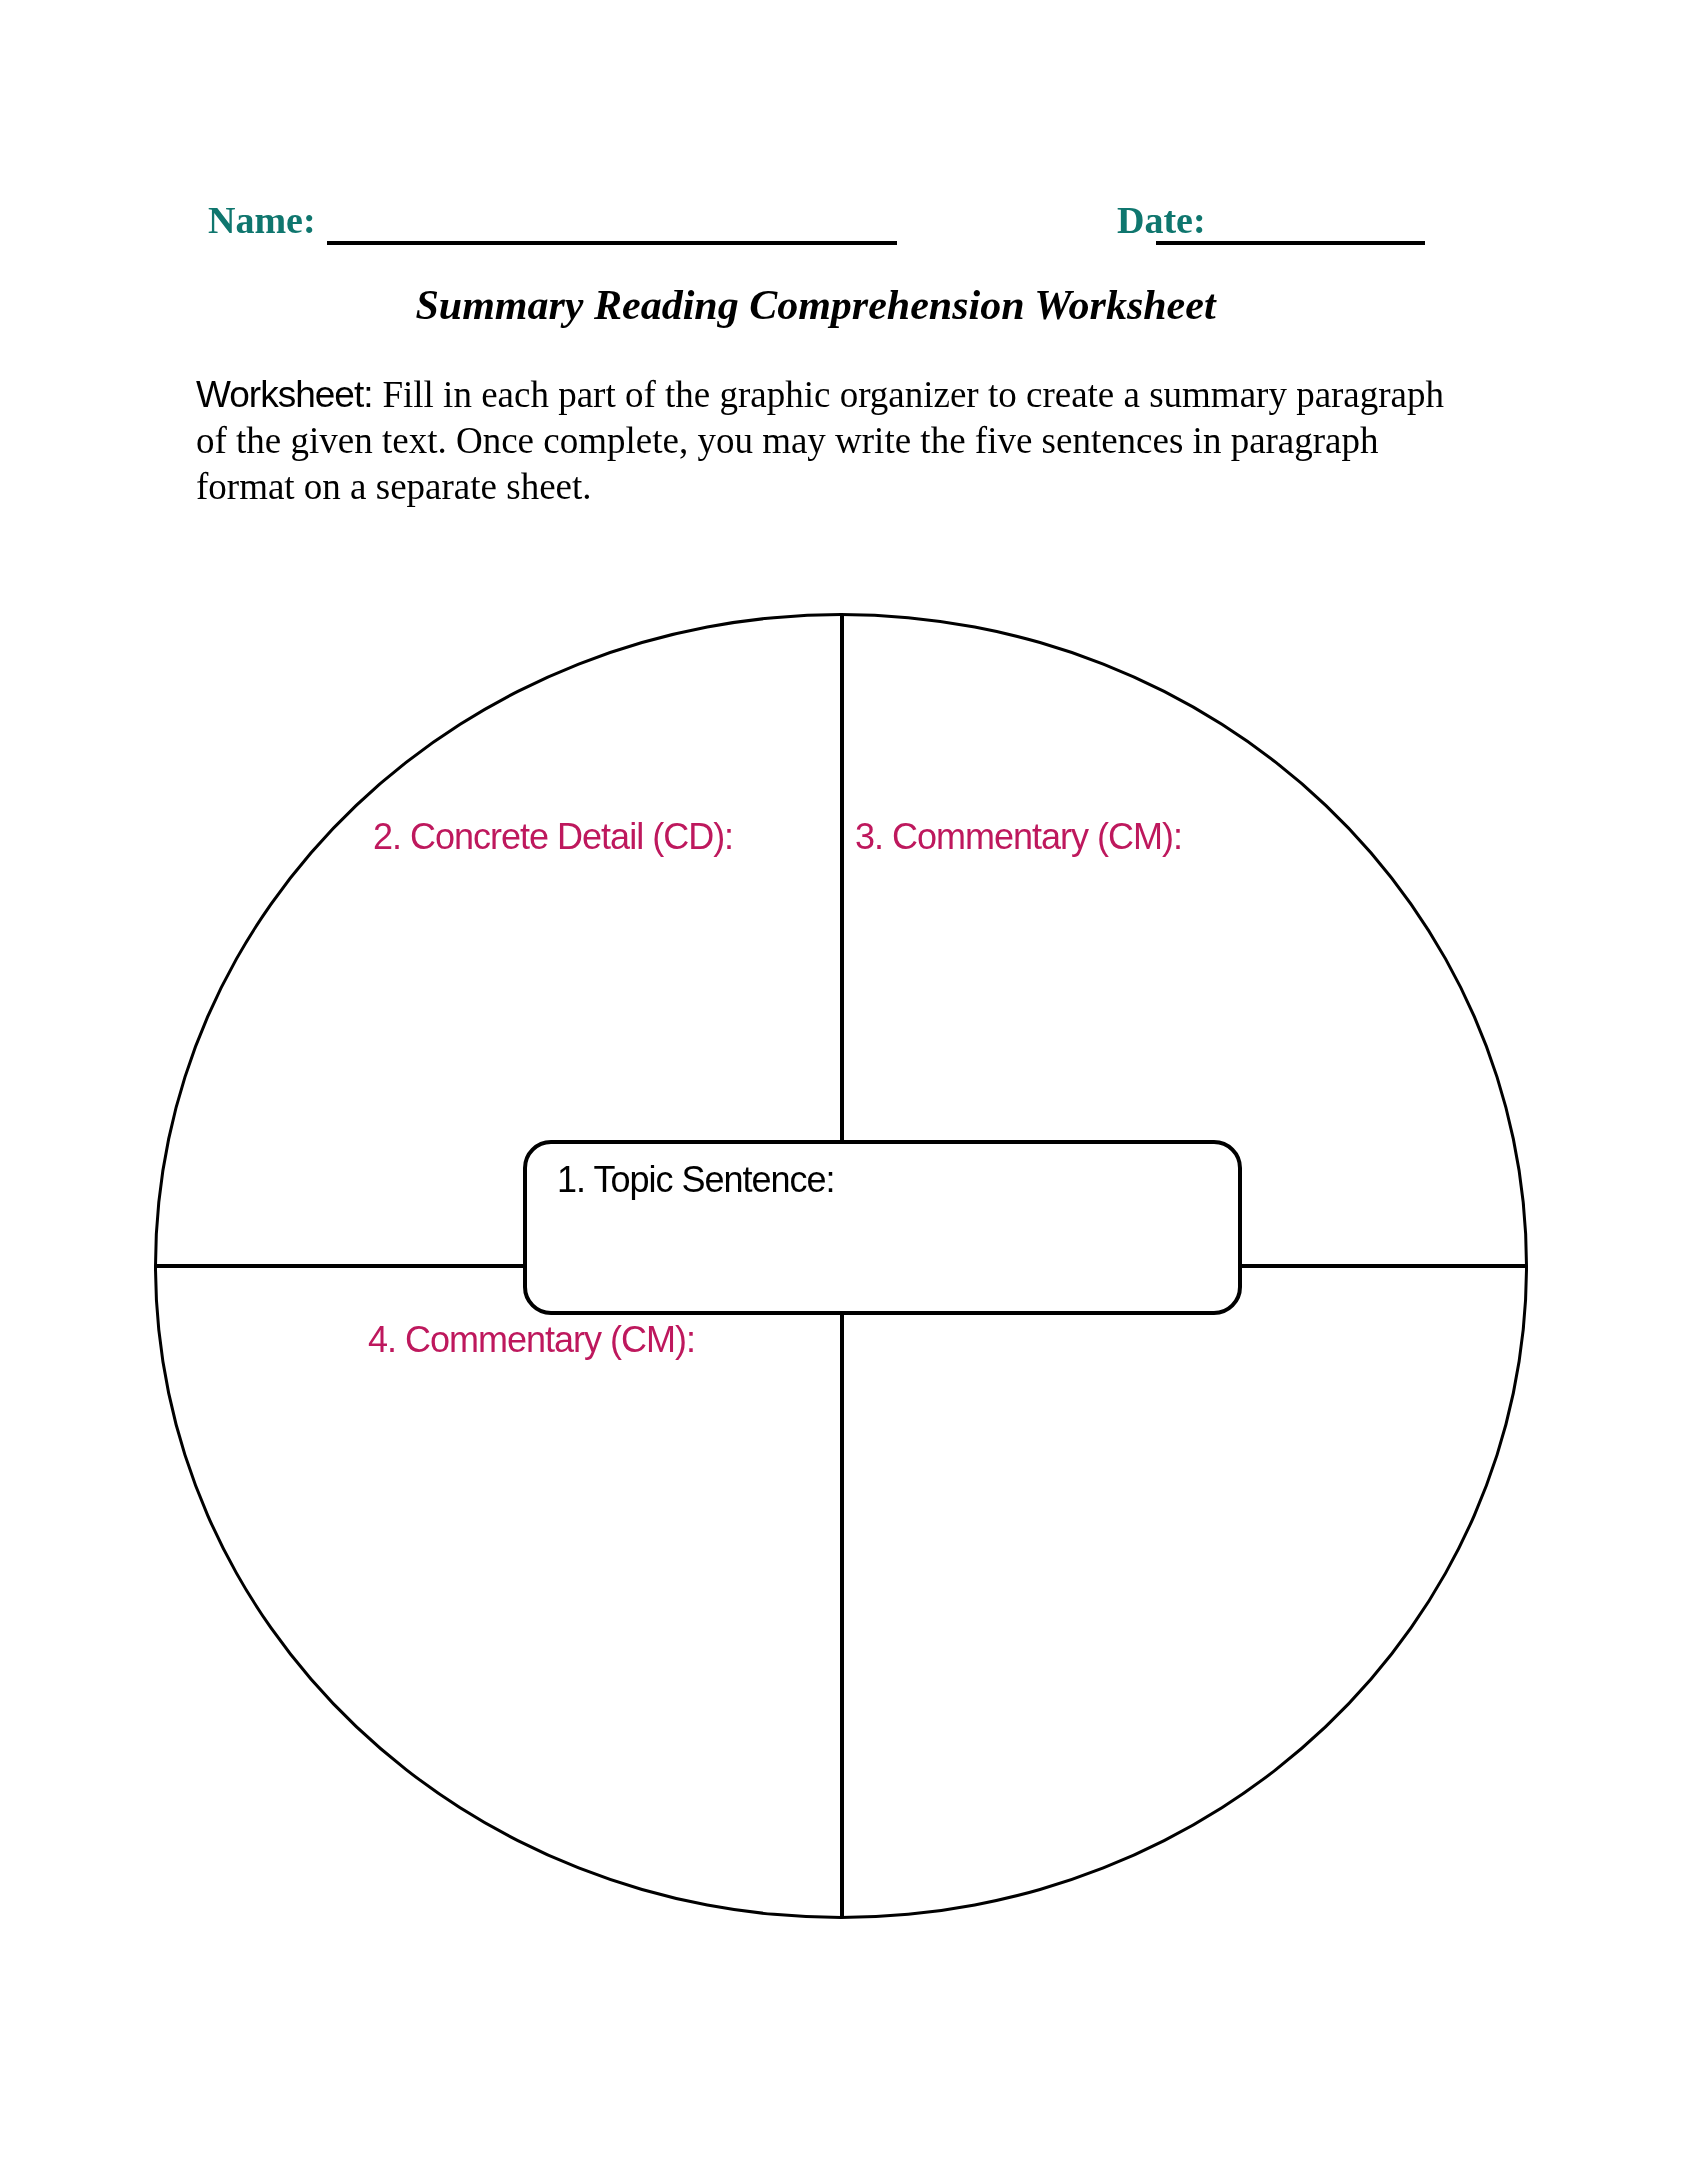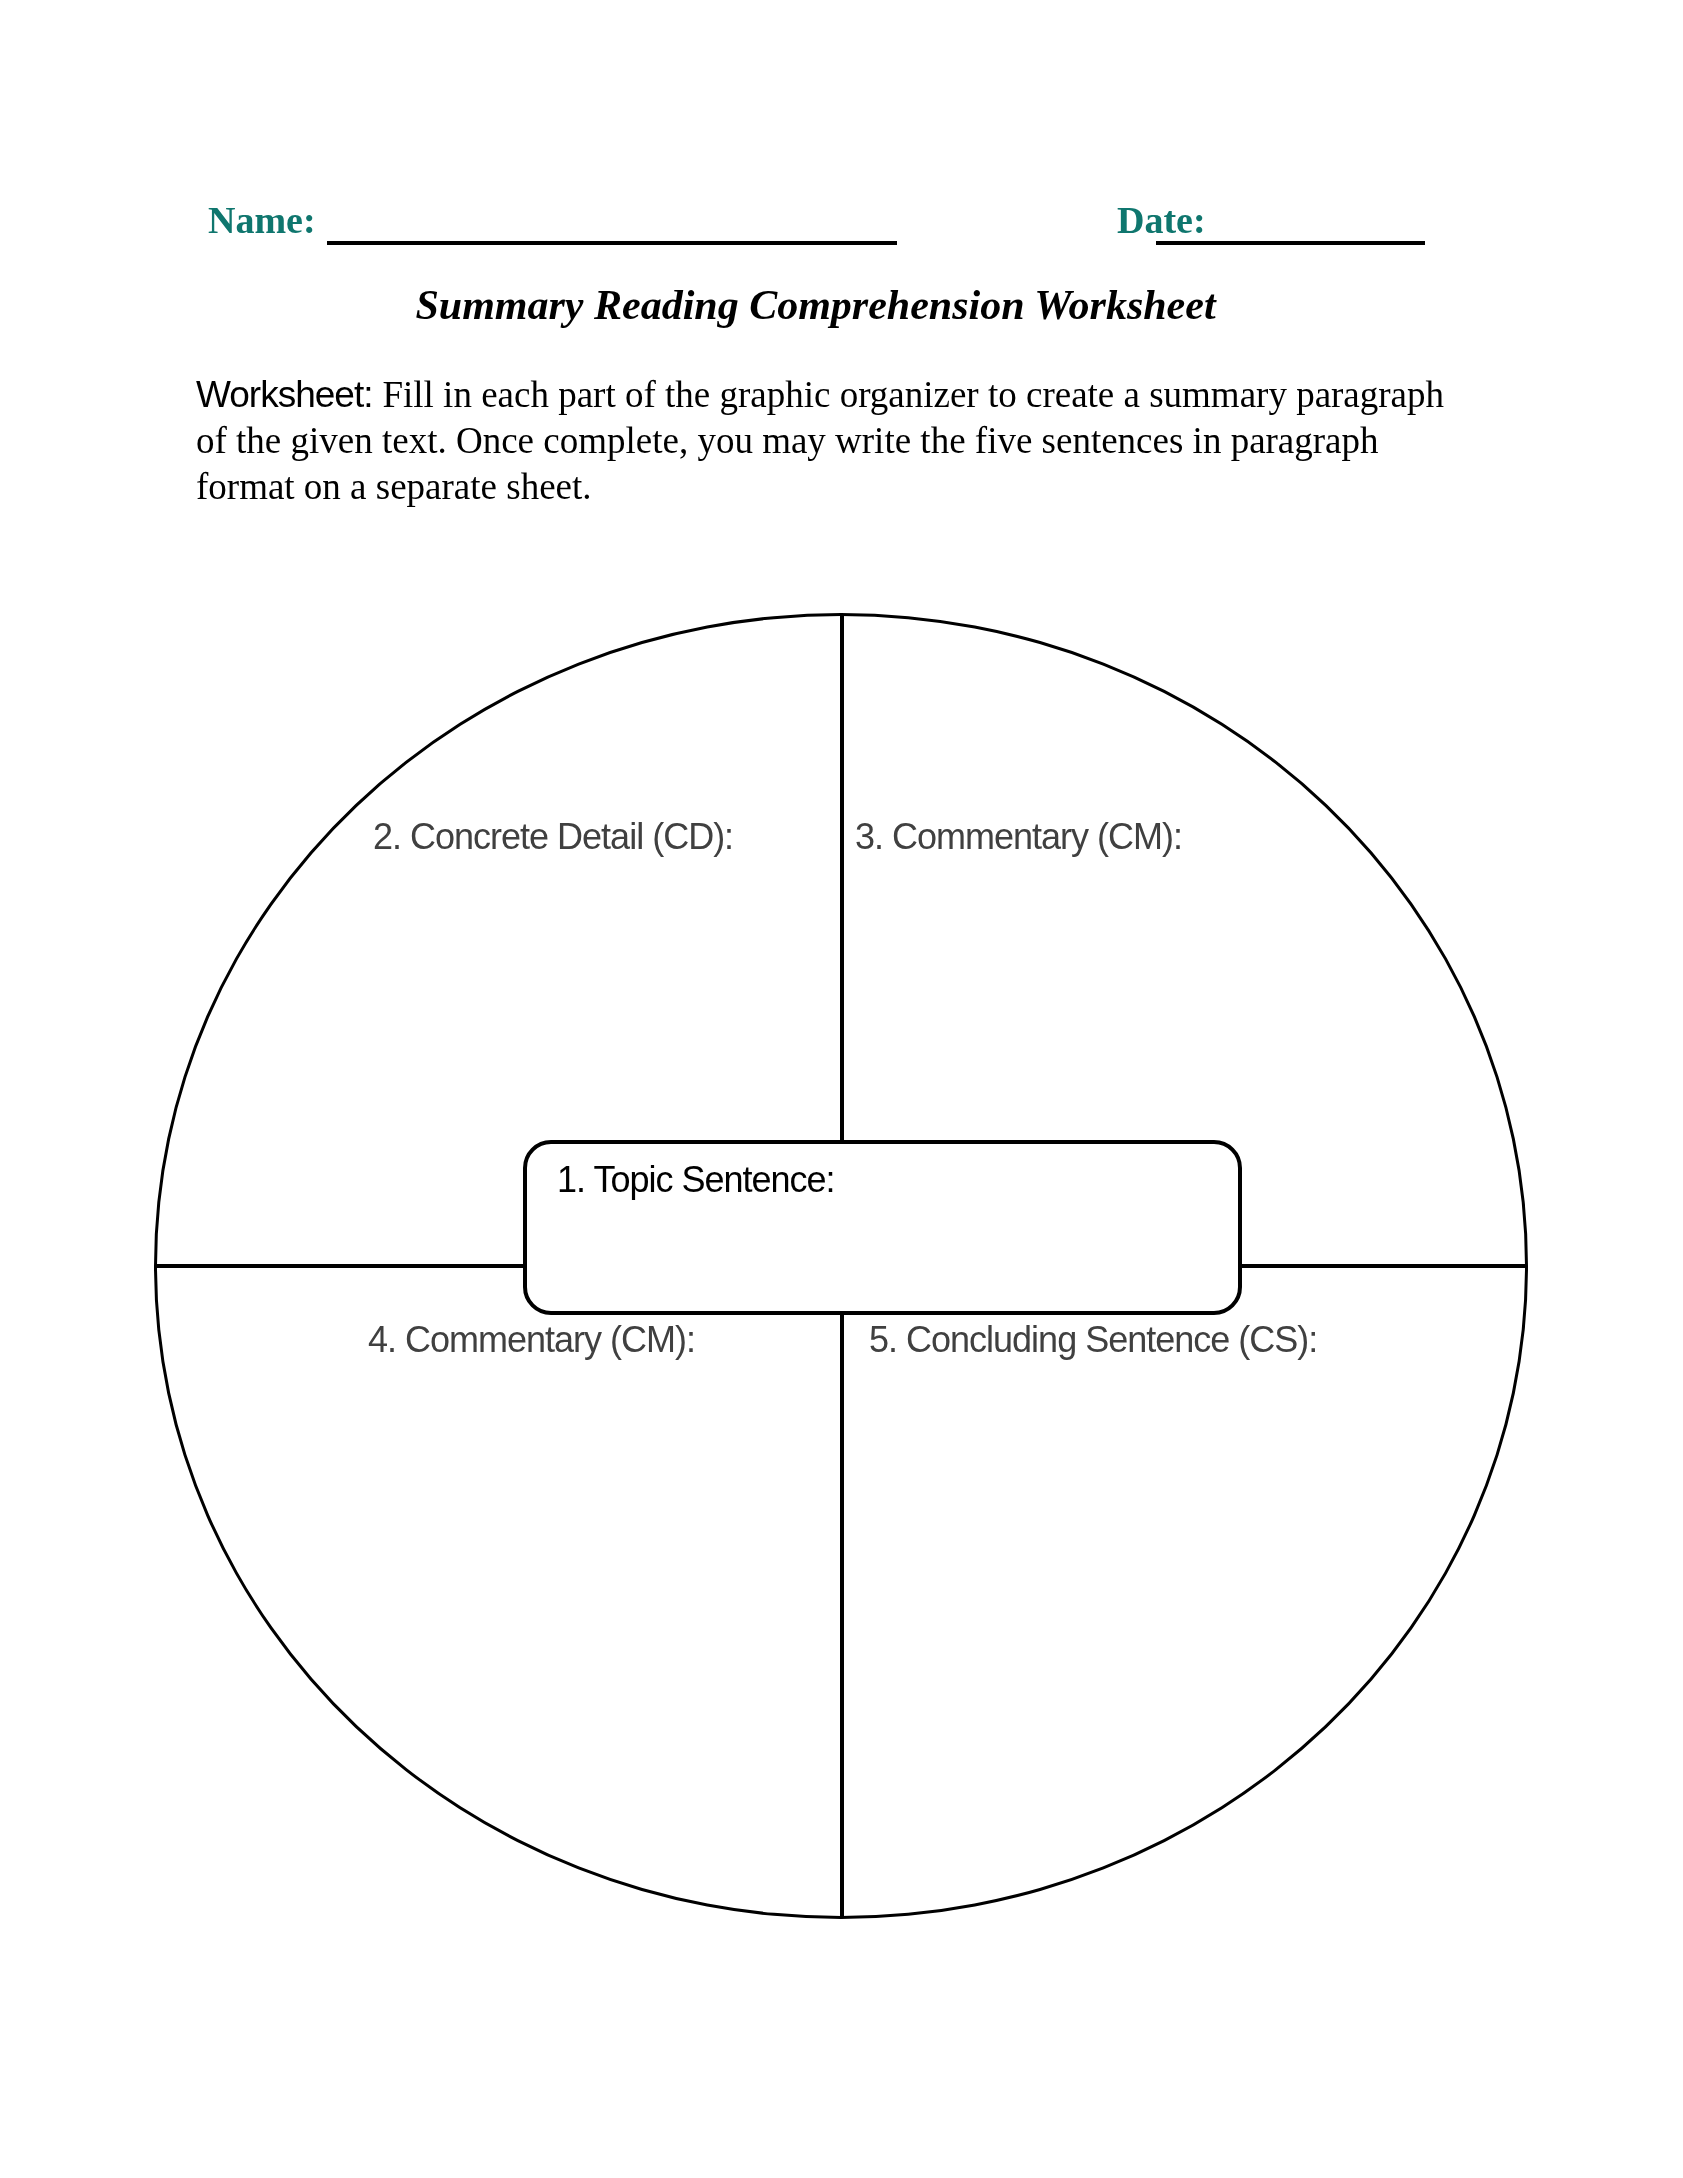--- a/index.html
+++ b/index.html
@@ -72,21 +72,21 @@
   .h-line {
     left: 155px; top: 1264px;
     width: 1372px; height: 4px;
     background: #000000;
   }
   .quad-label {
     font-family: "Liberation Sans", sans-serif;
     font-size: 36px;
     line-height: 42px;
     letter-spacing: -1px;
-    color: #404040;
+    color: #be185d;
     white-space: nowrap;
   }
   .quad-area { background: transparent; }
 
   .topic-box {
     left: 523px; top: 1140px;
     width: 719px; height: 175px;
     background: #ffffff;
     border: 4px solid #000000;
     border-radius: 28px;
@@ -134,21 +134,20 @@
   <div class="abs h-line"></div>
 
   <div class="abs quad-area" style="left:297px; top:693px; width:535px; height:436px;"></div>
   <div class="abs quad-area" style="left:851px; top:693px; width:554px; height:436px;"></div>
   <div class="abs quad-area" style="left:297px; top:1376px; width:535px; height:436px;"></div>
   <div class="abs quad-area" style="left:851px; top:1376px; width:554px; height:436px;"></div>
 
   <div class="abs quad-label" style="left:373px; top:816px;">2. Concrete Detail (CD):</div>
   <div class="abs quad-label" style="left:855px; top:816px;text-align:center;">3. Commentary (CM):</div>
   <div class="abs quad-label" style="left:368px; top:1319px;">4. Commentary (CM):</div>
-  <div class="abs quad-label" style="left:869px; top:1319px;">5. Concluding Sentence (CS):</div>
 
   <div class="abs topic-box">
     <div class="topic-label">1. Topic Sentence:</div>
   </div>
 
 
 </div>
 
 
 </body></html>

